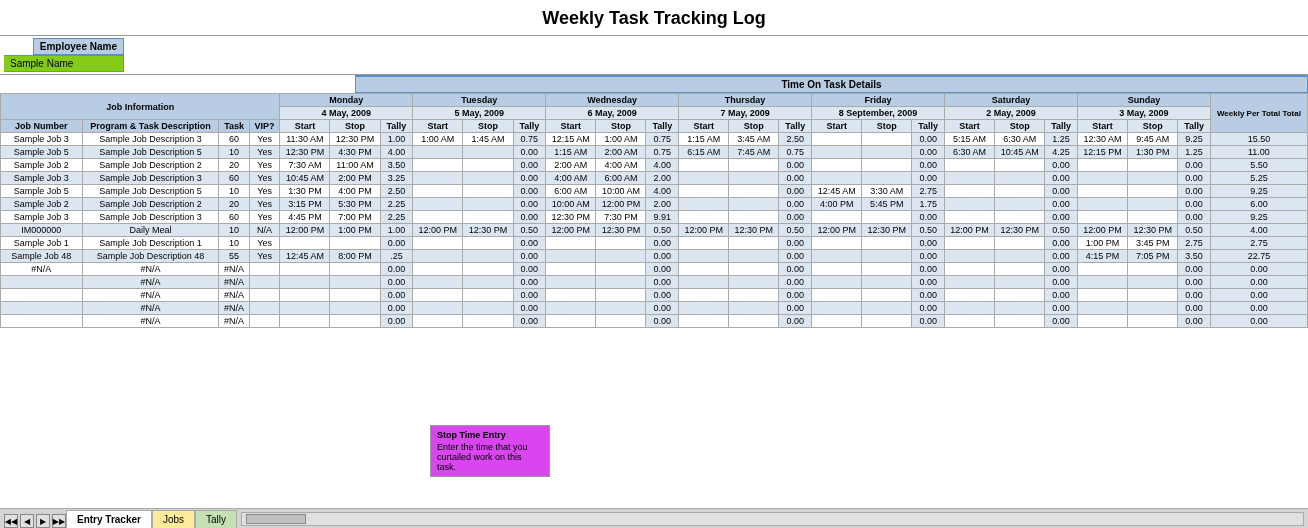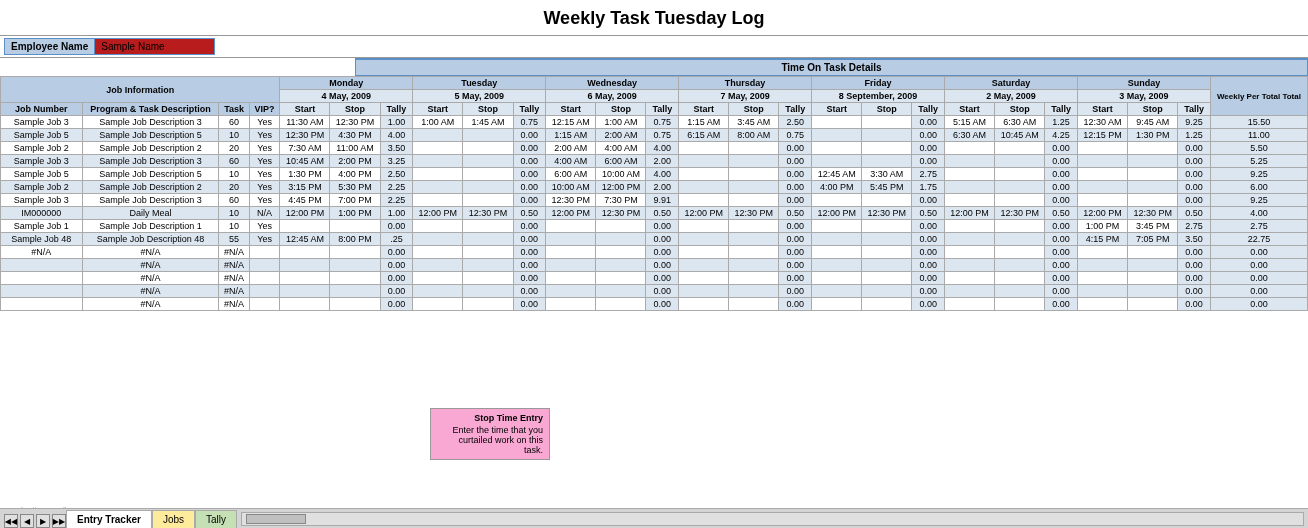--- a/index.html
+++ b/index.html
@@ -18,35 +18,36 @@
       justify-content: space-between;
       align-items: center;
       padding: 2px 4px;
       background: #fff;
       border-top: 1px solid #999;
       border-bottom: 1px solid #999;
     }
 
     .employee-section {
       display: flex;
-      align-items: flex-start;
+      align-items: flex-end;
       gap: 0;
+      flex-direction: column;
     }
 
     .employee-label {
       background: #b8cce4;
       border: 1px solid #5a8fc7;
       padding: 2px 6px;
       font-weight: bold;
       font-size: 10px;
       white-space: nowrap;
     }
 
     .employee-value {
-      background: #b91c1c;
+      background: #84cc16;
       border: 1px solid #5a8fc7;
       border-left: none;
       padding: 2px 40px 2px 6px;
       font-size: 10px;
       min-width: 120px;
     }
 
     .date-section {
       display: flex;
       flex-direction: column;
@@ -103,29 +104,28 @@
     .row-blue { background: #dce6f1; }
 
     .job-info-header {
       background: #b8cce4;
       font-weight: bold;
       text-align: center;
     }
 
     .tooltip-box {
       position: absolute;
-      background: #f9a8d4;
+      background: #d946ef;
       border: 1px solid #999;
       padding: 4px 6px;
       font-size: 9px;
       width: 120px;
       z-index: 100;
       top: 350px;
       left: 430px;
-      text-align: right;
     }
 
     .tooltip-title {
       font-weight: bold;
       margin-bottom: 2px;
     }
 
     .bottom-tabs {
       position: absolute;
       bottom: 0;
@@ -178,21 +178,21 @@
     }
 
     .table-wrapper {
       overflow: hidden;
       height: 460px;
     }
   </style>
 </head>
 <body>
 
-<div class="page-title">Weekly Task Tuesday Log</div>
+<div class="page-title">Weekly Task Tracking Log</div>
 
 <div class="top-bar">
   <div class="employee-section">
     <div class="employee-label">Employee Name</div>
     <div class="employee-value">Sample Name</div>
   </div>
 </div>
 
 <div style="position:relative;">
   <div style="background:#b8cce4; border:1px solid #5a8fc7; text-align:center; font-weight:bold; font-size:10px; padding:2px 0; margin-left:355px; margin-right:0; border-top:2px solid #5a8fc7;">Time On Task Details</div>
@@ -313,21 +313,21 @@
             <td>12:30 PM</td>
             <td>4:30 PM</td>
             <td style="background: rgb(220, 230, 241);">4.00</td>
             <td></td>
             <td></td>
             <td style="background: rgb(220, 230, 241);">0.00</td>
             <td>1:15 AM</td>
             <td>2:00 AM</td>
             <td style="background: rgb(220, 230, 241);">0.75</td>
             <td>6:15 AM</td>
-            <td>8:00 AM</td>
+            <td>7:45 AM</td>
             <td style="background: rgb(220, 230, 241);">0.75</td>
             <td></td>
             <td></td>
             <td style="background: rgb(220, 230, 241);">0.00</td>
             <td>6:30 AM</td>
             <td>10:45 AM</td>
             <td style="background: rgb(220, 230, 241);">4.25</td>
             <td>12:15 PM</td>
             <td>1:30 PM</td>
             <td style="background: rgb(220, 230, 241);">1.25</td>

